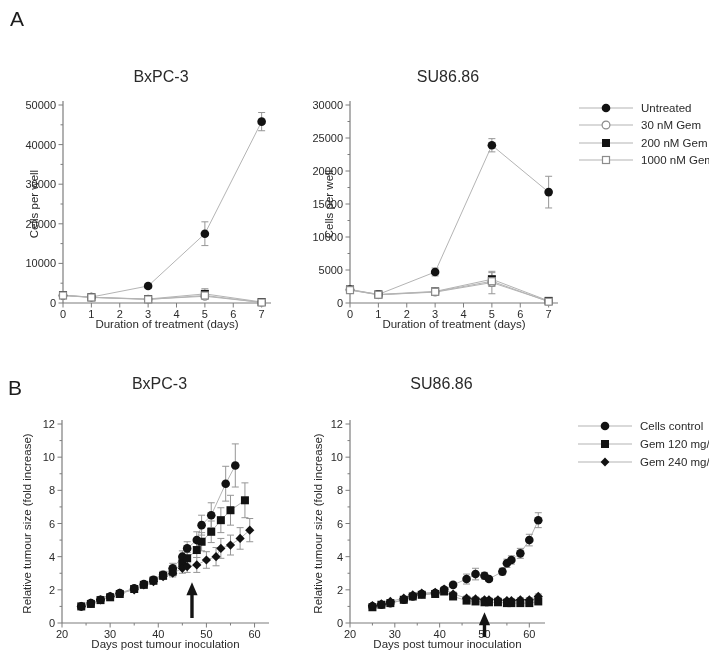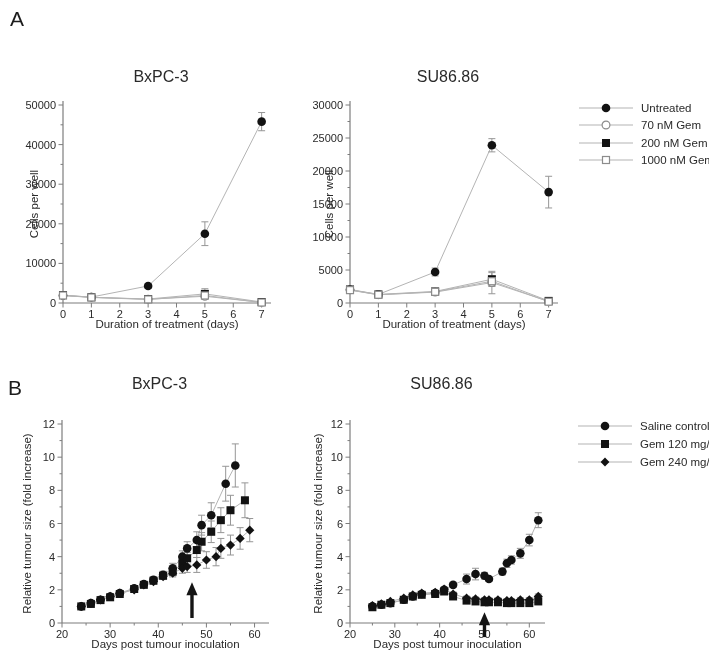--- a/index.html
+++ b/index.html
@@ -1220,21 +1220,21 @@
         <line x1="2" y1="6" x2="56" y2="6" stroke="#b4b4b4" stroke-width="1.2"></line>
         <circle cx="29" cy="6" r="4.3" fill="#121212"></circle>
       </svg>
       <span class="legend-label">Untreated</span>
     </div>
     <div class="legend-row">
       <svg width="58" height="12">
         <line x1="2" y1="6" x2="56" y2="6" stroke="#b4b4b4" stroke-width="1.2"></line>
         <circle cx="29" cy="6" r="3.9" fill="#ffffff" stroke="#8c8c8c" stroke-width="1.2"></circle>
       </svg>
-      <span class="legend-label">70 nM Gem</span>
+      <span class="legend-label">30 nM Gem</span>
     </div>
     <div class="legend-row">
       <svg width="58" height="12">
         <line x1="2" y1="6" x2="56" y2="6" stroke="#b4b4b4" stroke-width="1.2"></line>
         <rect x="25" y="2" width="8" height="8" fill="#121212"></rect>
       </svg>
       <span class="legend-label">200 nM Gem</span>
     </div>
     <div class="legend-row">
       <svg width="58" height="12">
@@ -1244,21 +1244,21 @@
       <span class="legend-label">1000 nM Gem</span>
     </div>
   </div>
 
   <div class="legend" style="left:576px;top:417px">
     <div class="legend-row b">
       <svg width="58" height="12">
         <line x1="2" y1="6" x2="56" y2="6" stroke="#b4b4b4" stroke-width="1.2"></line>
         <circle cx="29" cy="6" r="4.3" fill="#121212"></circle>
       </svg>
-      <span class="legend-label">Saline control</span>
+      <span class="legend-label">Cells control</span>
     </div>
     <div class="legend-row b">
       <svg width="58" height="12">
         <line x1="2" y1="6" x2="56" y2="6" stroke="#b4b4b4" stroke-width="1.2"></line>
         <rect x="25" y="2" width="8" height="8" fill="#121212"></rect>
       </svg>
       <span class="legend-label">Gem 120 mg/kg</span>
     </div>
     <div class="legend-row b">
       <svg width="58" height="12">

